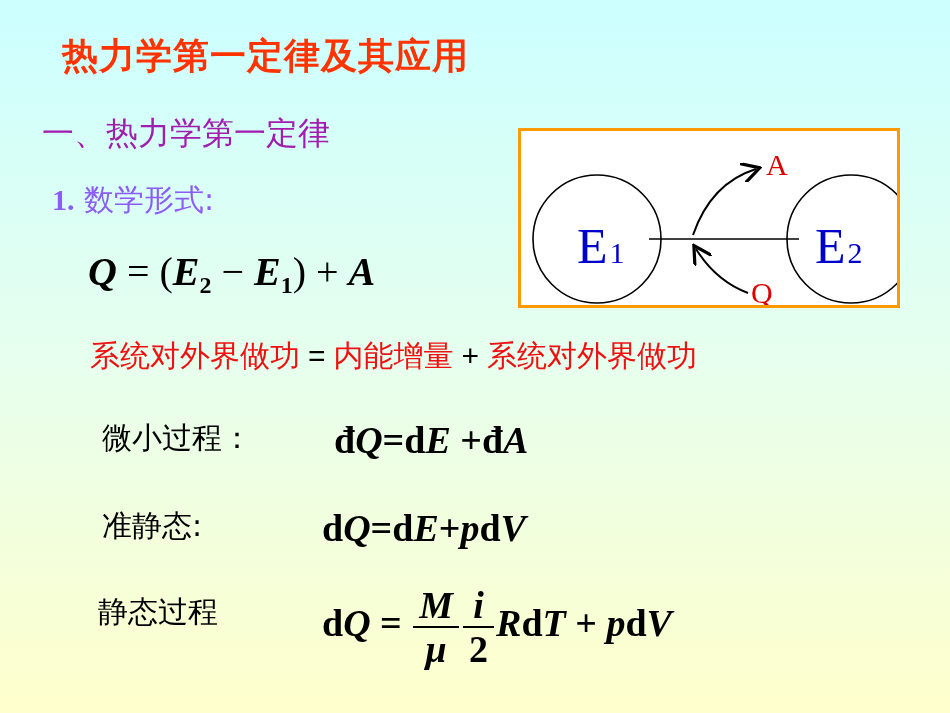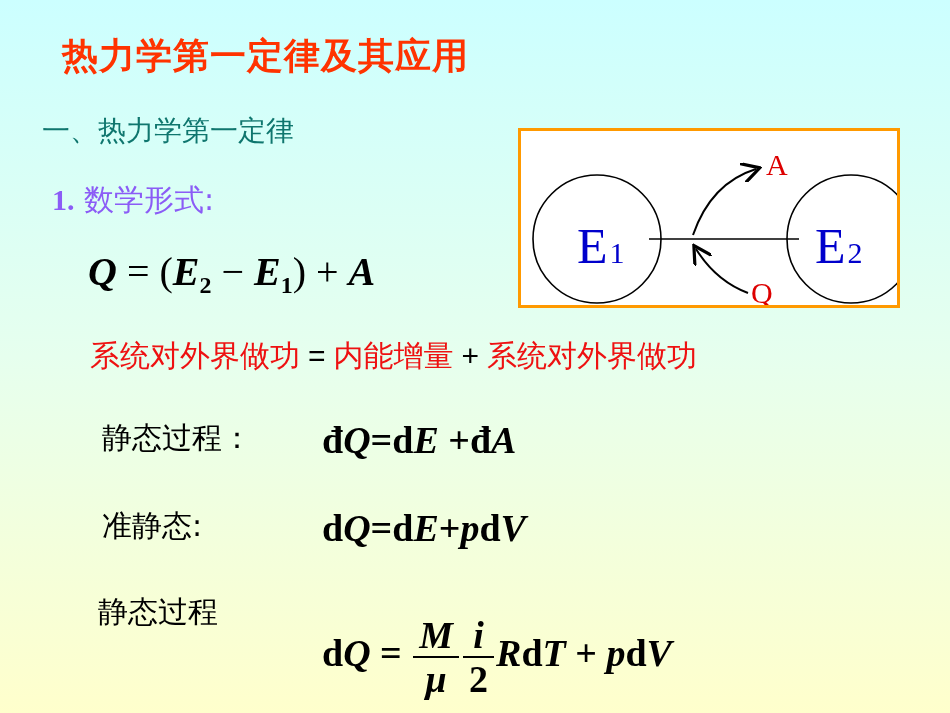--- a/index.html
+++ b/index.html
@@ -7,21 +7,21 @@
       width: 950px; height: 713px; overflow: hidden; position: relative;
       background: linear-gradient(to bottom, #ccffff 0%, #e6ffee 50%, #ffffcc 100%);
       font-family: "DejaVu Sans", sans-serif;
     }
     .abs { position: absolute; white-space: nowrap; }
     .title {
       left: 62px; top: 32px; font-size: 36px; font-weight: bold; color: #ff3300;
       letter-spacing: 1px;
     }
     .section {
-      left: 42px; top: 112px; font-size: 28px; color: #0f766e;
+      left: 42px; top: 112px; font-size: 32px; color: #a21caf;
     }
     .sub {
       left: 52px; top: 180px; font-size: 30px; color: #8b5cf6;
     }
     .sub .num { font-family: "Liberation Serif", serif; font-weight: bold; }
     .formula-main {
       left: 88px; top: 248px; font-family: "Liberation Serif", serif;
       font-size: 40px; color: #000;
     }
     .formula-main i { font-weight: bold; }
@@ -85,28 +85,28 @@
     <text x="294" y="132" font-family="Liberation Serif, serif" font-size="50" fill="#0000cc"><tspan>E</tspan><tspan font-size="30" dx="2">2</tspan></text>
     <text x="245" y="44" font-family="Liberation Serif, serif" font-size="30" fill="#dd0000">A</text>
     <text x="230" y="172" font-family="Liberation Serif, serif" font-size="30" fill="#dd0000">Q</text>
   </svg>
 </div>
 
 <div class="abs red-eq">
   <span>系统对外界做功</span><span class="op">=</span><span>内能增量</span><span class="op">+</span><span>系统对外界做功</span>
 </div>
 
-<div class="abs label" style="left:102px; top:418px;">静态过程：</div>
-<div class="abs eq" style="left:322px; top:418px;">
+<div class="abs label" style="left:102px; top:418px;">微小过程：</div>
+<div class="abs eq" style="left:334px; top:418px;">
   <span>đ</span><i>Q</i><span>=d</span><i>E</i><span style="white-space:pre"> +đ</span><i>A</i>
 </div>
 
 <div class="abs label" style="left:102px; top:506px;">准静态:</div>
 <div class="abs eq" style="left:322px; top:506px;">
   <span>d</span><i>Q</i><span>=d</span><i>E</i><span>+</span><i>p</i><span>d</span><i>V</i>
 </div>
 
 <div class="abs label" style="left:98px; top:590px; line-height:44px;">
   <div>静态过程</div>
 </div>
-<div class="abs eq" style="left:322px; top:584px;margin-top:30px;">
+<div class="abs eq" style="left:322px; top:584px;">
   <span>d</span><i>Q</i><span style="white-space:pre"> = </span><span class="frac"><i class="n">M</i><span class="bar"></span><i class="d">μ</i></span><span class="frac"><i class="n">i</i><span class="bar"></span><span class="d">2</span></span><i>R</i><span>d</span><i>T</i><span style="white-space:pre"> + </span><i>p</i><span>d</span><i>V</i>
 </div>
 
 </body></html>

